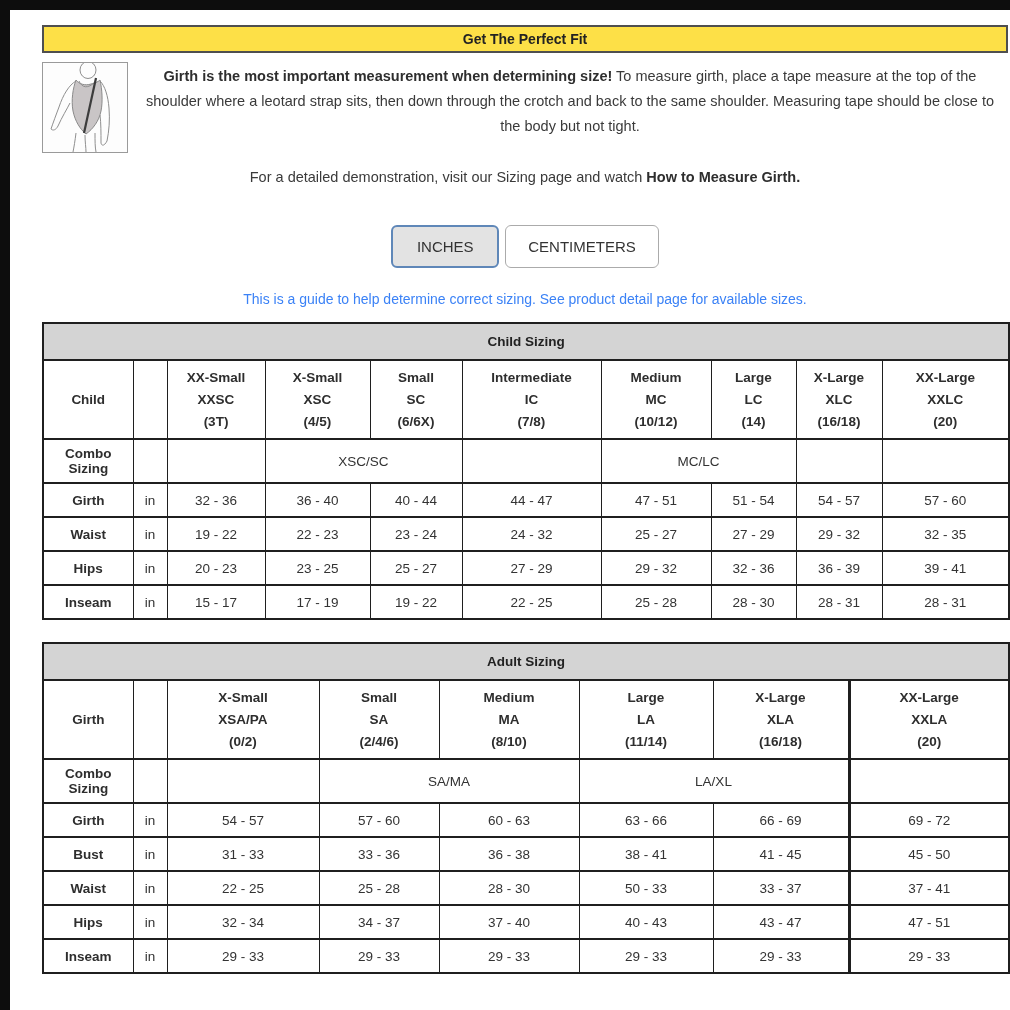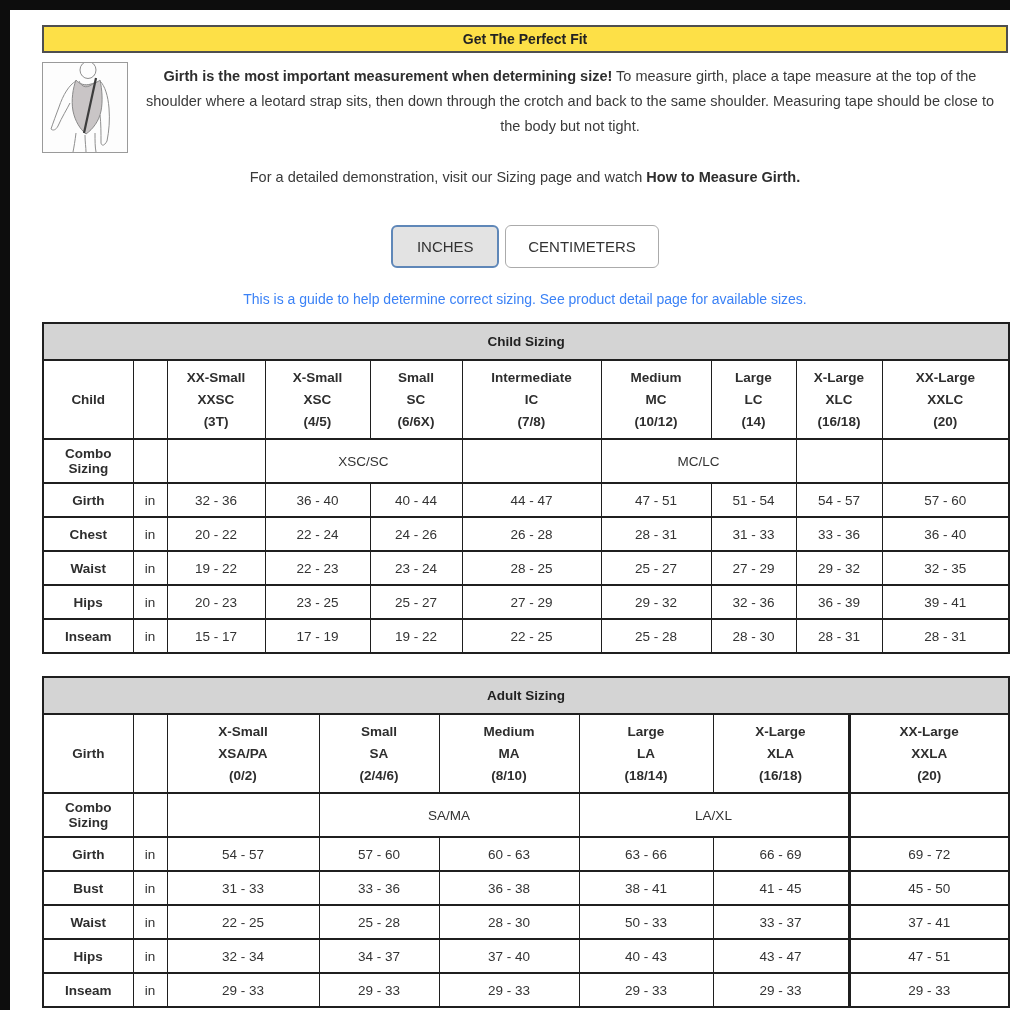--- a/index.html
+++ b/index.html
@@ -215,38 +215,26 @@
             <td class="">32 - 36</td>
             <td class="">36 - 40</td>
             <td class="">40 - 44</td>
             <td class="">44 - 47</td>
             <td class="">47 - 51</td>
             <td class="">51 - 54</td>
             <td class="">54 - 57</td>
             <td class="">57 - 60</td>
           </tr>
           <tr class="data-row">
-      <th class="row-label">Chest</th>
-      <td>in</td>
-            <td class="">20 - 22</td>
-            <td class="">22 - 24</td>
-            <td class="">24 - 26</td>
-            <td class="">26 - 28</td>
-            <td class="">28 - 31</td>
-            <td class="">31 - 33</td>
-            <td class="">33 - 36</td>
-            <td class="">36 - 40</td>
-          </tr>
-          <tr class="data-row">
       <th class="row-label">Waist</th>
       <td>in</td>
             <td class="">19 - 22</td>
             <td class="">22 - 23</td>
             <td class="">23 - 24</td>
-            <td class="">28 - 25</td>
+            <td class="">24 - 32</td>
             <td class="">25 - 27</td>
             <td class="">27 - 29</td>
             <td class="">29 - 32</td>
             <td class="">32 - 35</td>
           </tr>
           <tr class="data-row">
       <th class="row-label">Hips</th>
       <td>in</td>
             <td class="">20 - 23</td>
             <td class="">23 - 25</td>
@@ -301,21 +289,21 @@
               <div>(2/4/6)</div>
             </th>
             <th class="col-head">
       <div>Medium</div>
               <div>MA</div>
               <div>(8/10)</div>
             </th>
             <th class="col-head">
       <div>Large</div>
               <div>LA</div>
-              <div>(18/14)</div>
+              <div>(11/14)</div>
             </th>
             <th class="col-head">
       <div>X-Large</div>
               <div>XLA</div>
               <div>(16/18)</div>
             </th>
             <th class="col-head thick-left">
       <div>XX-Large</div>
               <div>XXLA</div>
               <div>(20)</div>

